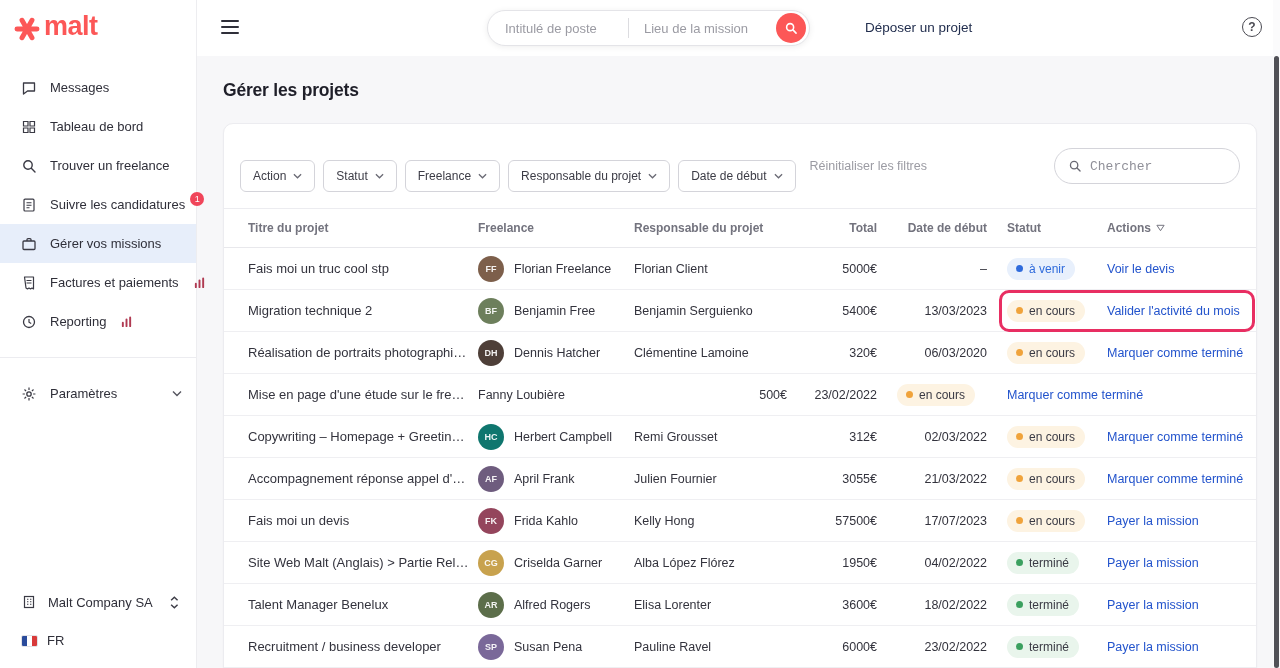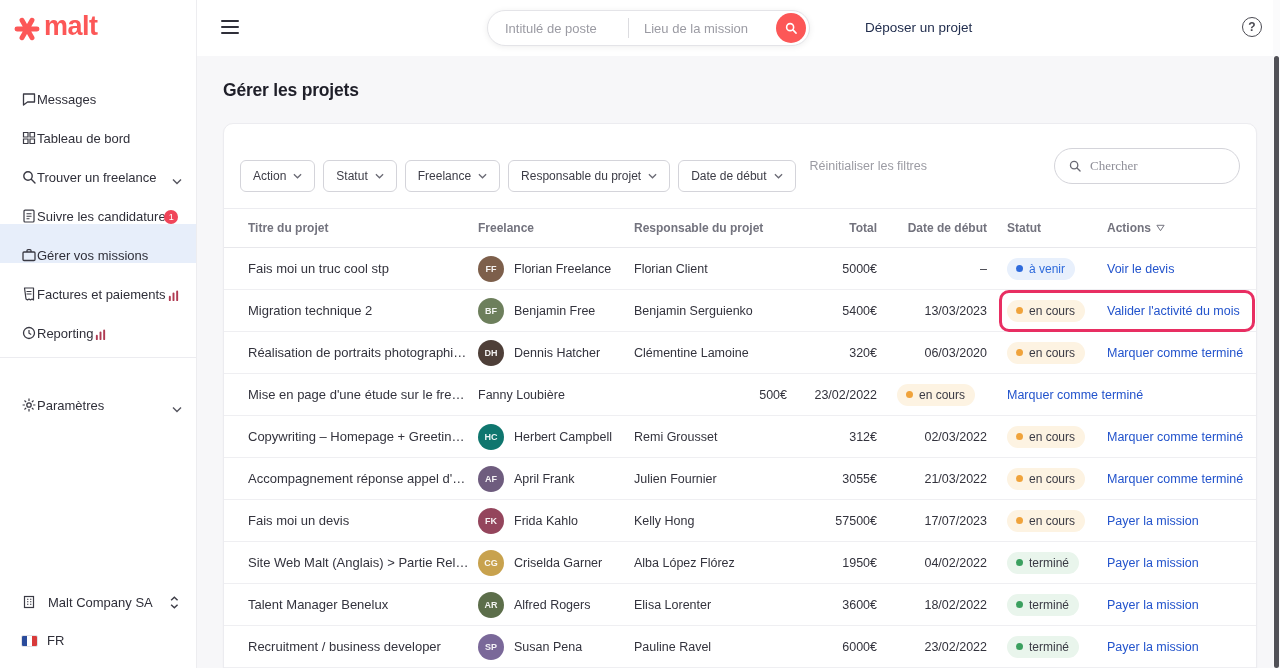--- a/index.html
+++ b/index.html
@@ -3,21 +3,21 @@
 <meta charset="utf-8">
 <style>
   * { margin:0; padding:0; box-sizing:border-box; }
   html,body { width:1280px; height:668px; overflow:hidden; font-family:"Liberation Sans", sans-serif; background:#f7f7f9; color:#2f2f39; }
 
   
   .sidebar { position:fixed; left:0; top:0; width:197px; height:668px; background:#fff; border-right:1px solid #ededf0; z-index:5; }
   .logo { display:flex; align-items:center; gap:3px; padding:13px 0 0 13px; cursor:pointer; }
   .logo-text { font-size:27px; font-weight:800; color:#fc5757; letter-spacing:-0.5px; line-height:1; padding-bottom:4px; }
   .menu { margin-top:24px; }
-  .menu-item { height:39px; display:flex; align-items:flex-end; padding:0 14px 0 21px; font-size:13px; color:#2f2f39; cursor:pointer; position:relative; }
+  .menu-item { height:39px; display:flex; align-items:center; gap:13px; padding:0 14px 0 21px; font-size:13px; color:#2f2f39; cursor:pointer; position:relative; }
   .menu-item.active { background:#e7eefa; }
   .ic { width:16px; height:16px; color:#3a3a44; flex:none; display:inline-flex; }
   .ic svg { width:100%; height:100%; }
   .mi-label { white-space:nowrap; }
   .mini-badge { background:#f0455a; color:#fff; min-width:14px; height:14px; border-radius:8px; font-size:9px; display:inline-flex; align-items:center; justify-content:center; margin:-12px 0 0 -8px; padding:0 3px; }
   .mini-chart { display:inline-flex; width:11px; height:12px; margin-left:2px; }
   .chev { margin-left:auto; width:10px; height:7px; color:#55555f; display:inline-flex; }
   .chev svg { width:100%; height:100%; }
   .side-divider { border-top:1px solid #ececf0; margin:16px 0; }
   .sidebar-bottom { position:absolute; bottom:8px; left:0; right:0; }
@@ -44,21 +44,21 @@
   .main { position:fixed; left:197px; top:56px; right:0; bottom:0; background:#f7f7f9; overflow:hidden; padding:12px 23px 0 26px; }
   h1.page-title { font-size:17.5px; font-weight:700; color:#1f1f29; margin:12px 0 22px 0; letter-spacing:-0.2px; }
   .card { background:#fff; border:1px solid #ececf0; border-radius:10px; box-shadow:0 1px 2px rgba(0,0,0,.04); overflow:hidden; height:620px; }
 
   .filterbar { display:flex; align-items:center; gap:8px; padding:16px; }
   .filter-btn { display:inline-flex; align-items:center; gap:7px; background:#fff; border:1px solid #d4d4da; border-radius:6px; padding:8px 12px; font-size:12px; color:#3c3c46; font-family:"Liberation Sans",sans-serif; cursor:pointer; white-space:nowrap;margin-top:20px; }
   .filter-btn .chev { margin-left:0; width:9px; height:6px; color:#6a6a74; }
   .reset-filters { background:none; border:none; font-size:12.5px; color:#9b9ba3; margin-left:6px; font-family:"Liberation Sans",sans-serif; cursor:pointer; white-space:nowrap; }
   .table-search { margin-left:auto; width:186px; height:36px; border:1px solid #d4d4da; border-radius:18px; display:flex; align-items:center; padding-left:13px; gap:8px; background:#fff; }
   .table-search .ic { width:14px; height:14px; color:#6a6a74; }
-  .table-search input { border:none; outline:none; flex:1; min-width:0; font-size:13px; color:#33333d; background:transparent; font-family:Liberation Serif, serif; }
+  .table-search input { border:none; outline:none; flex:1; min-width:0; font-size:13px; color:#33333d; background:transparent; font-family:Liberation Mono, monospace; }
   .table-search input::placeholder { color:#8f8f98; }
 
   .grid-cols { display:grid; grid-template-columns:230px 156px 173px 90px 110px 100px 1fr; align-items:center; padding:0 24px; }
   .thead { height:40px; border-top:1px solid #ececf0; border-bottom:1px solid #e8e8ec; font-size:12px; font-weight:700; color:#73737e; }
   .th { white-space:nowrap; display:flex; align-items:center; gap:5px; }
   .th.num { justify-content:flex-end; padding-right:20px; }
   .th-filter { display:inline-flex; width:9px; height:8px; color:#73737e; cursor:pointer; }
   .trow { height:42px; border-bottom:1px solid #efeff2; position:relative; }
   .cell { font-size:12.5px; color:#33333d; white-space:nowrap; overflow:hidden; text-overflow:ellipsis; }
   .cell.title { font-size:13px; padding-right:8px; }

